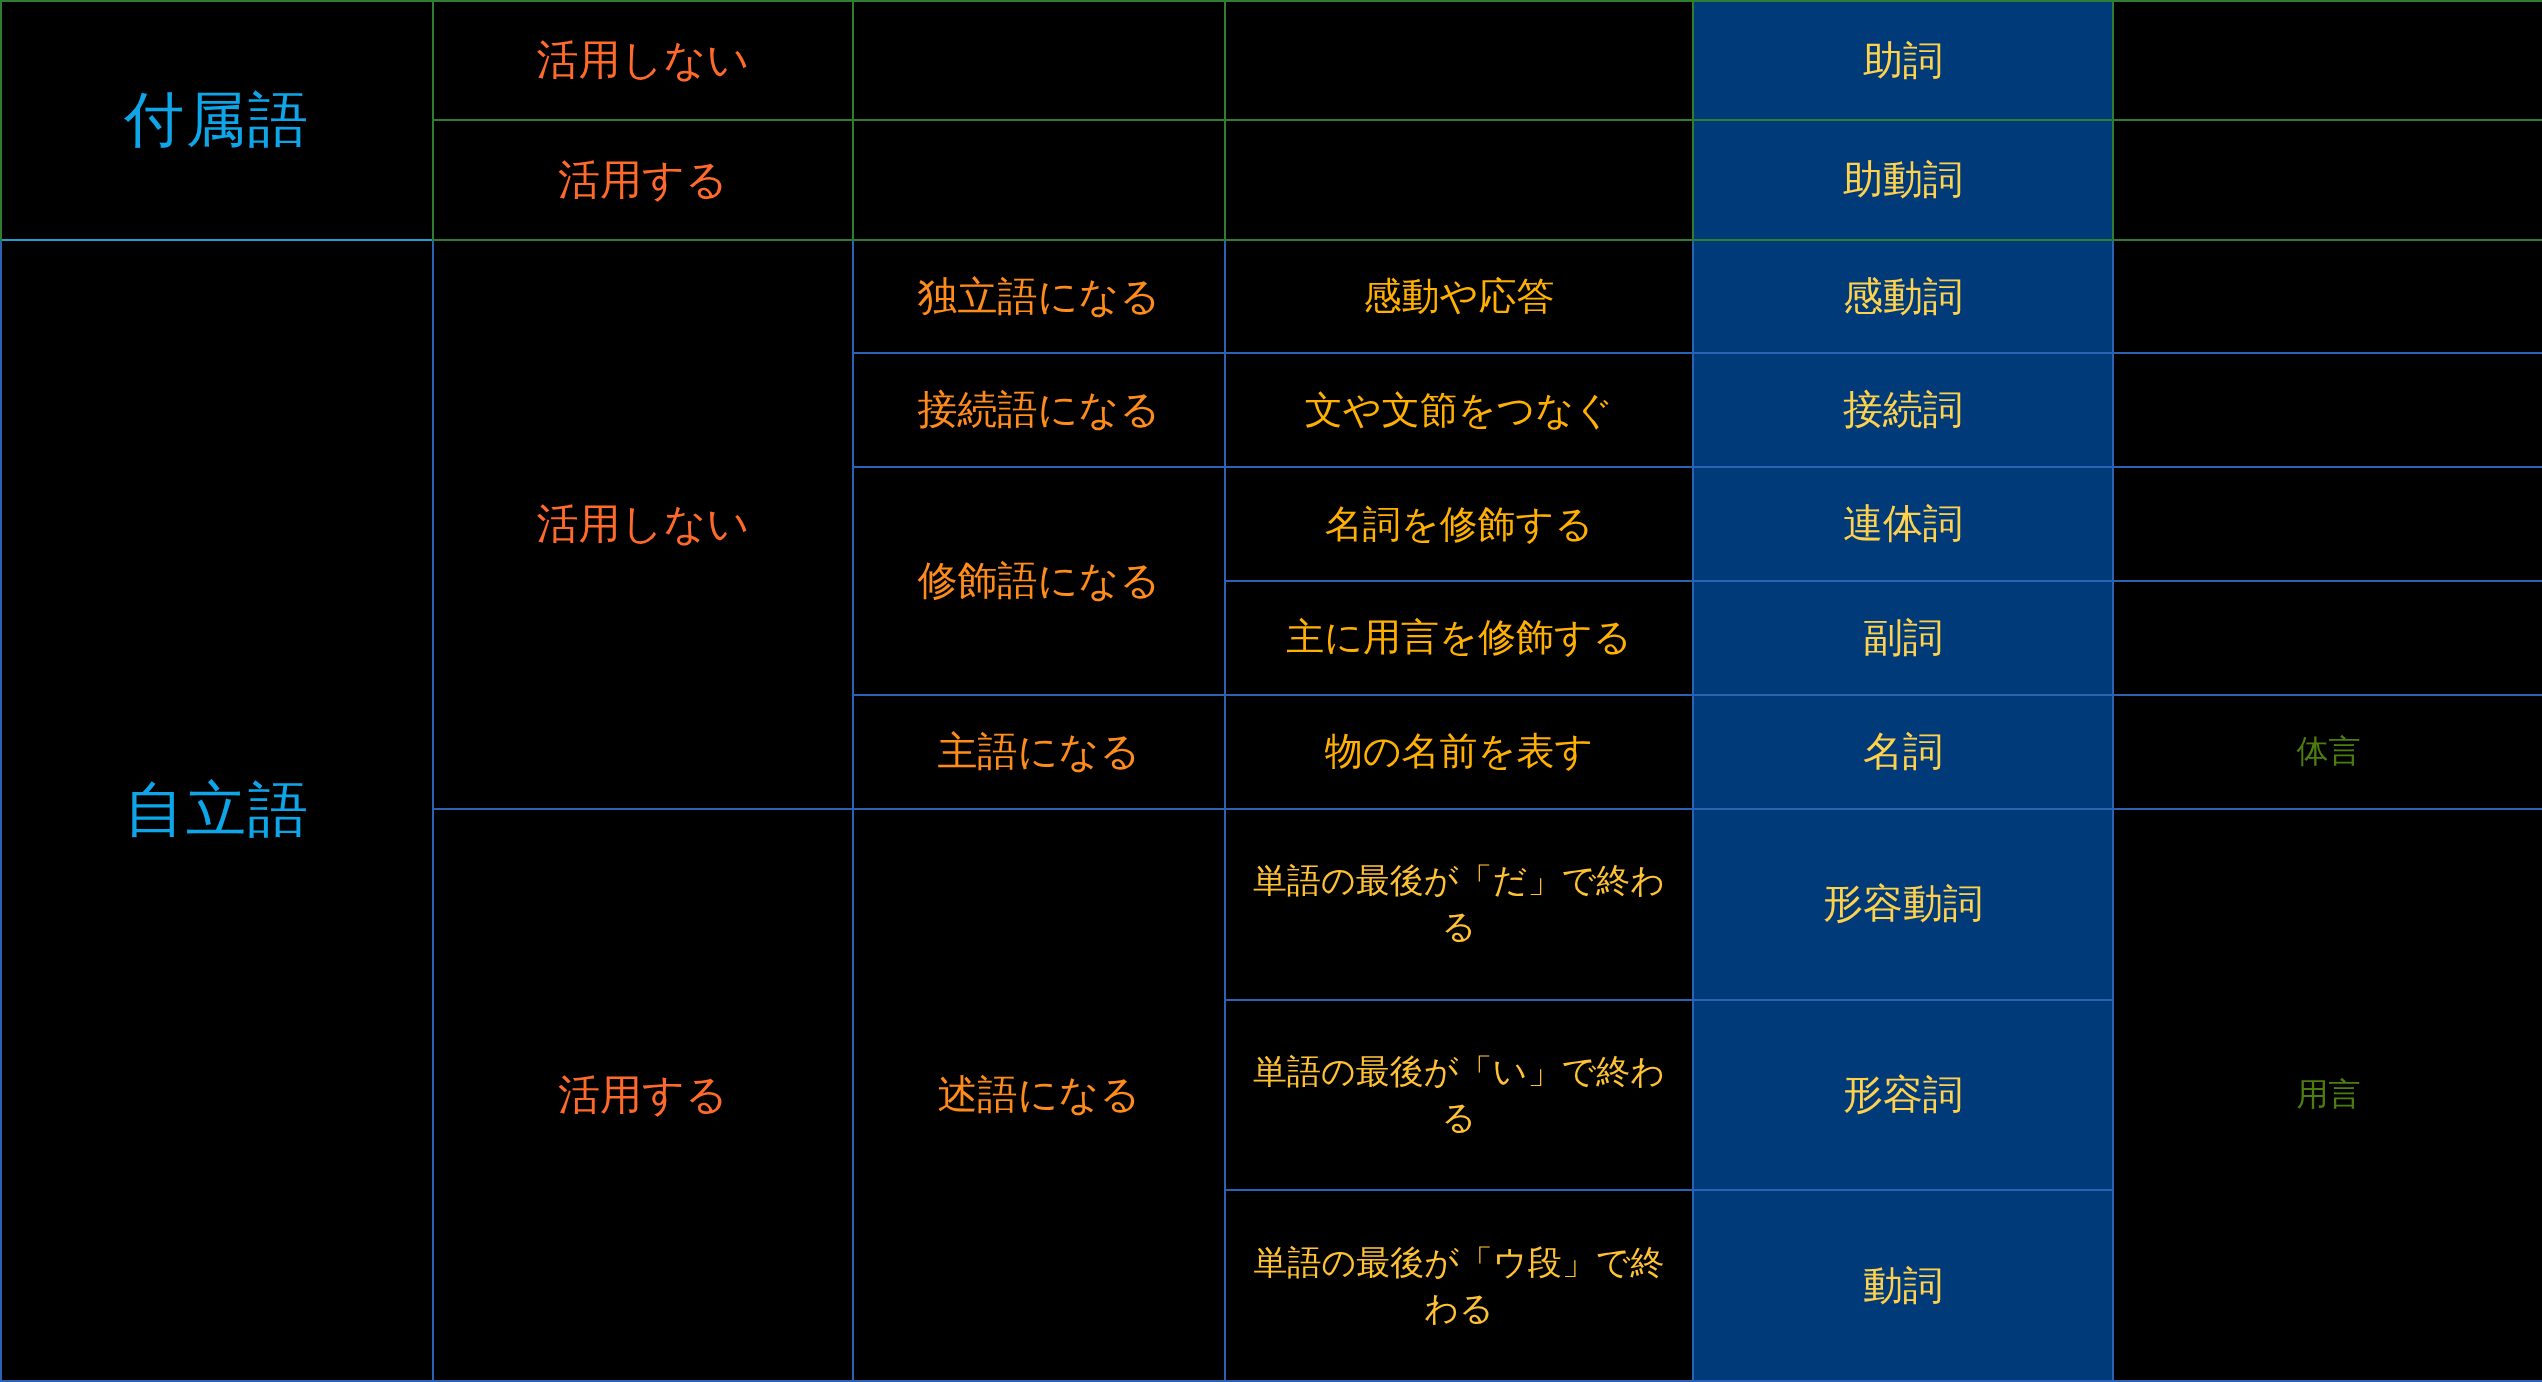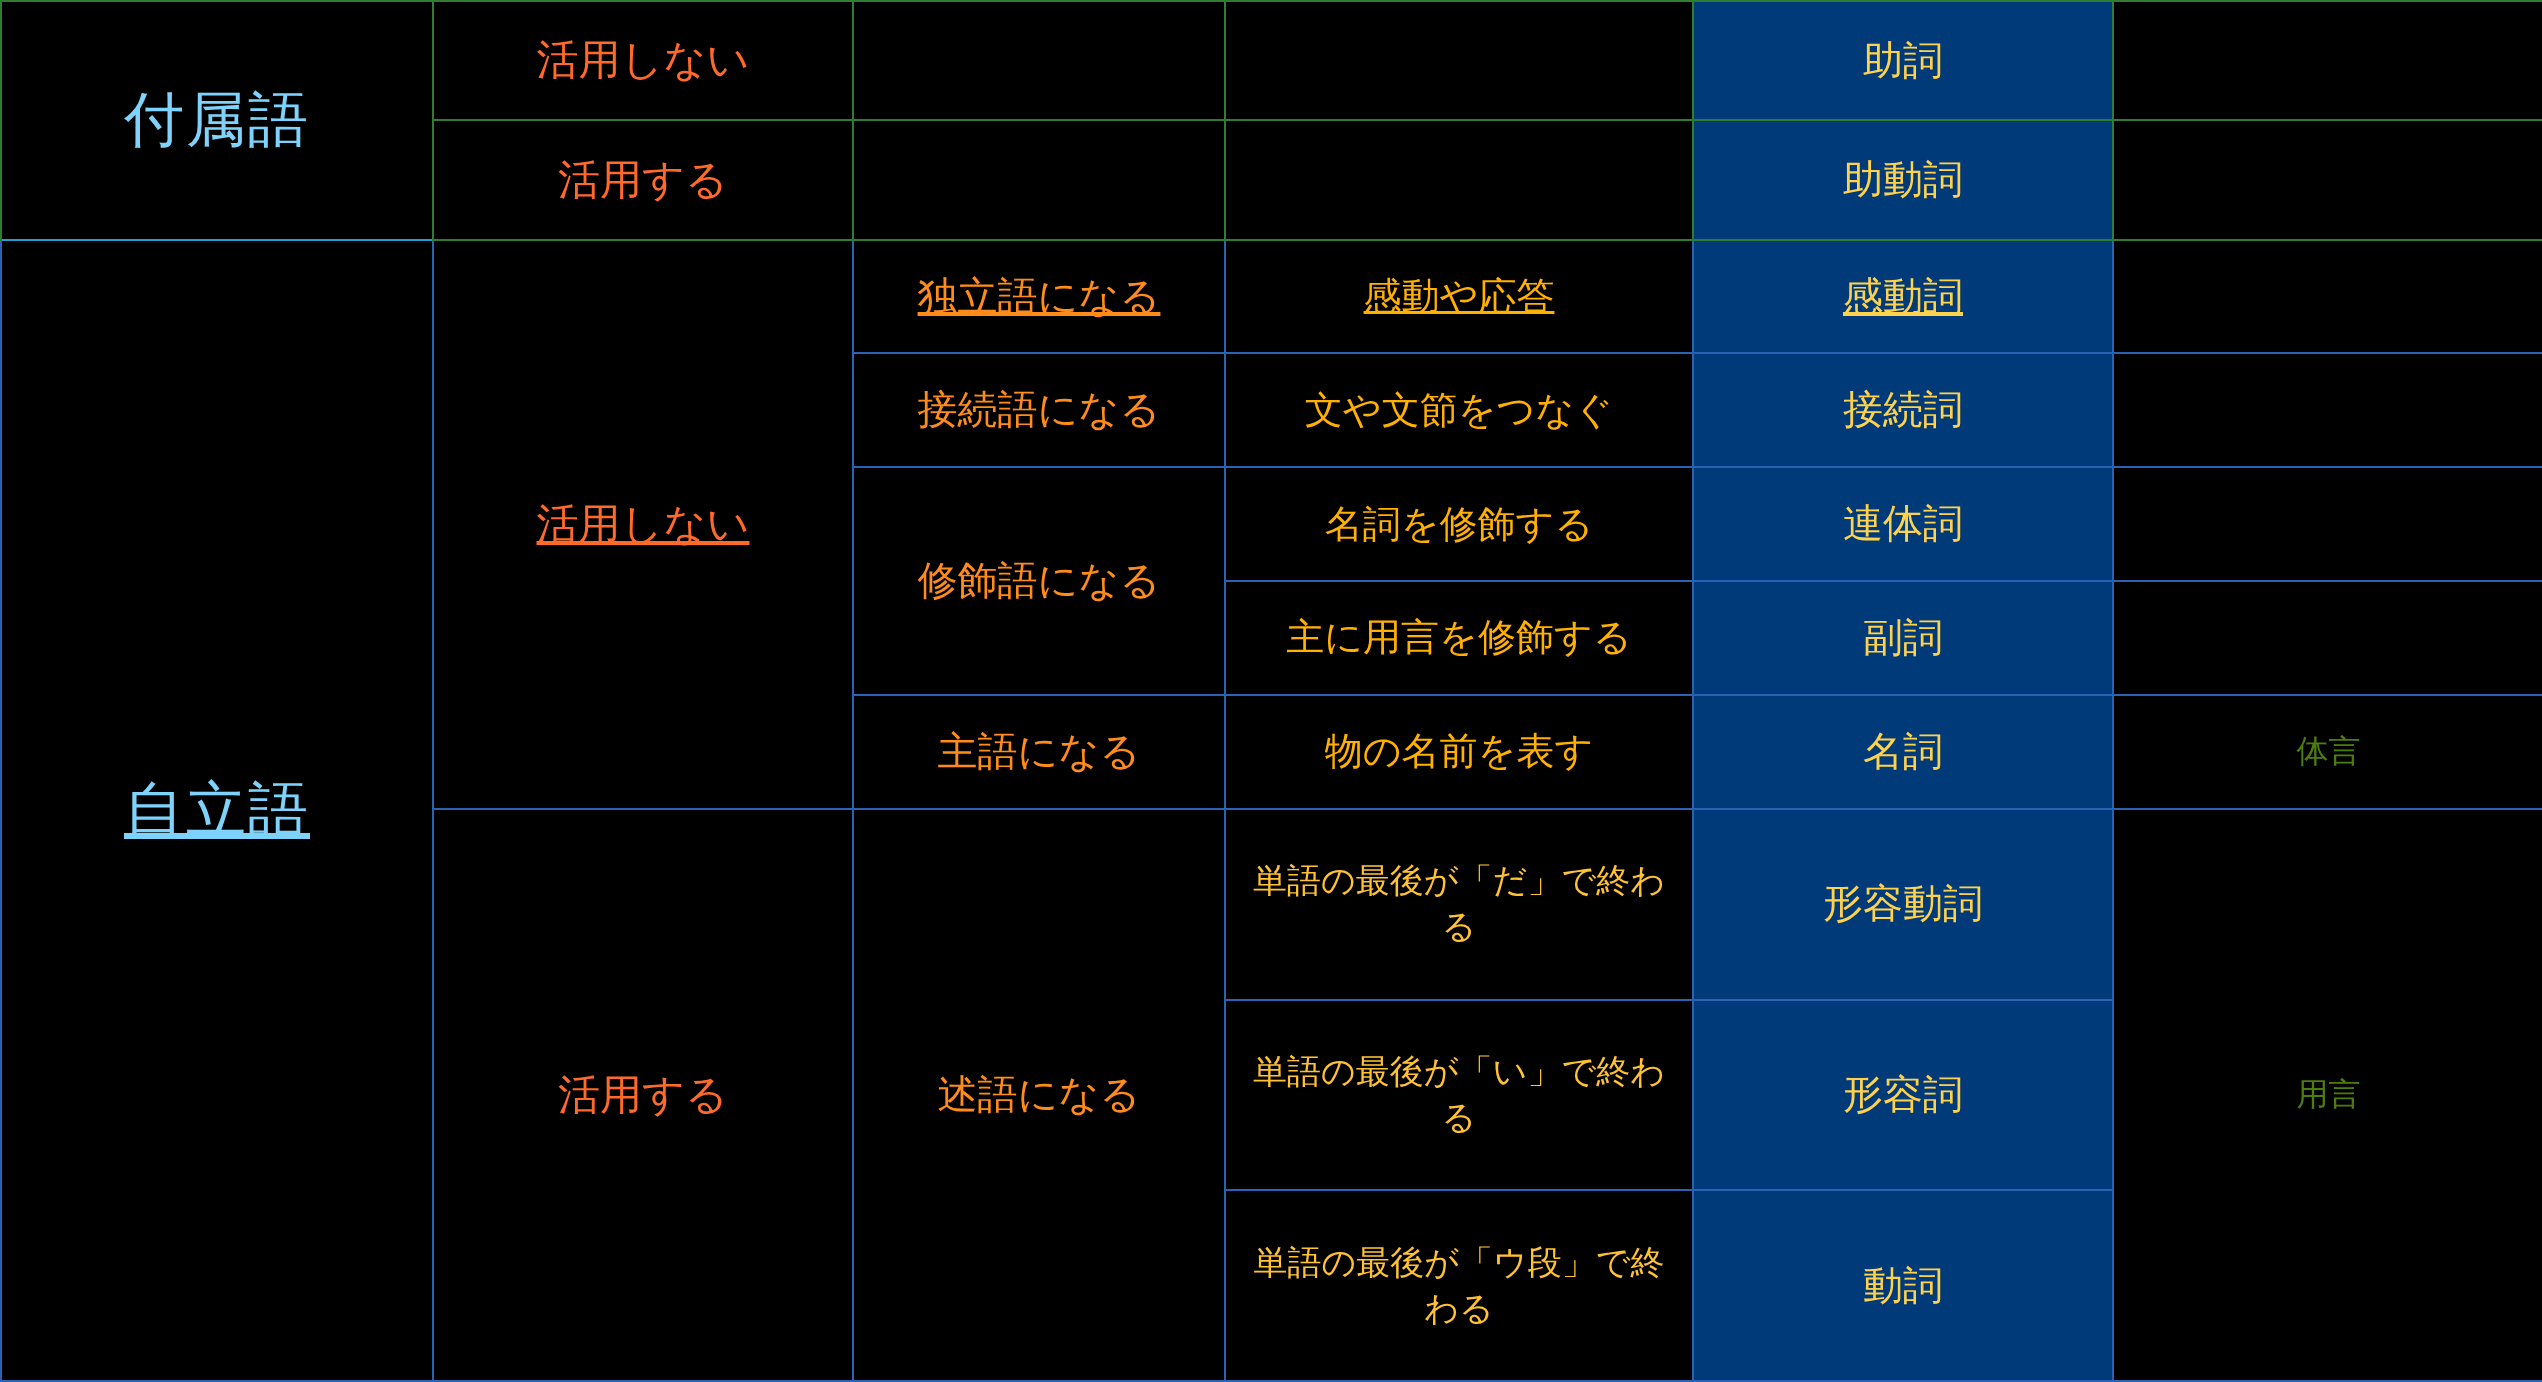--- a/index.html
+++ b/index.html
@@ -42,21 +42,21 @@
   col.c1 { width: 432px; }
   col.c2 { width: 420px; }
   col.c3 { width: 372px; }
   col.c4 { width: 468px; }
   col.c5 { width: 420px; }
   col.c6 { width: 430px; }
 
   
   .grp-main {
     font-size: 60px;
-    color: #7dd3fc;
+    color: #0ea5e9;
     letter-spacing: 2px;
   }
   .conj {
     font-size: 42px;
     color: #ff6a2a;
   }
   .role {
     font-size: 40px;
     color: #ff8c1a;
   }
@@ -81,21 +81,21 @@
 
   
   .bt-green { border-top: 2px solid #2f7d32; }
   .bb-green { border-bottom: 2px solid #2f7d32; }
   .bl-green { border-left: 2px solid #2f7d32; }
   .br-green { border-right: 2px solid #2f7d32; }
   .bb-blue { border-bottom: 2px solid #2a63b5; }
   .bl-blue { border-left: 2px solid #2a63b5; border-radius: 8px; }
   .br-blue { border-right: 2px solid #2a63b5; }
 
-  .bt-cyan { border-top: 2px solid #1e9fd0; text-decoration: underline; }
+  .bt-cyan { border-top: 2px solid #1e9fd0; }
 </style>
 </head>
 <body>
 
 <div id="chart">
   <table class="grammar">
     <colgroup>
       <col class="c1">
         <col class="c2">
         <col class="c3">

